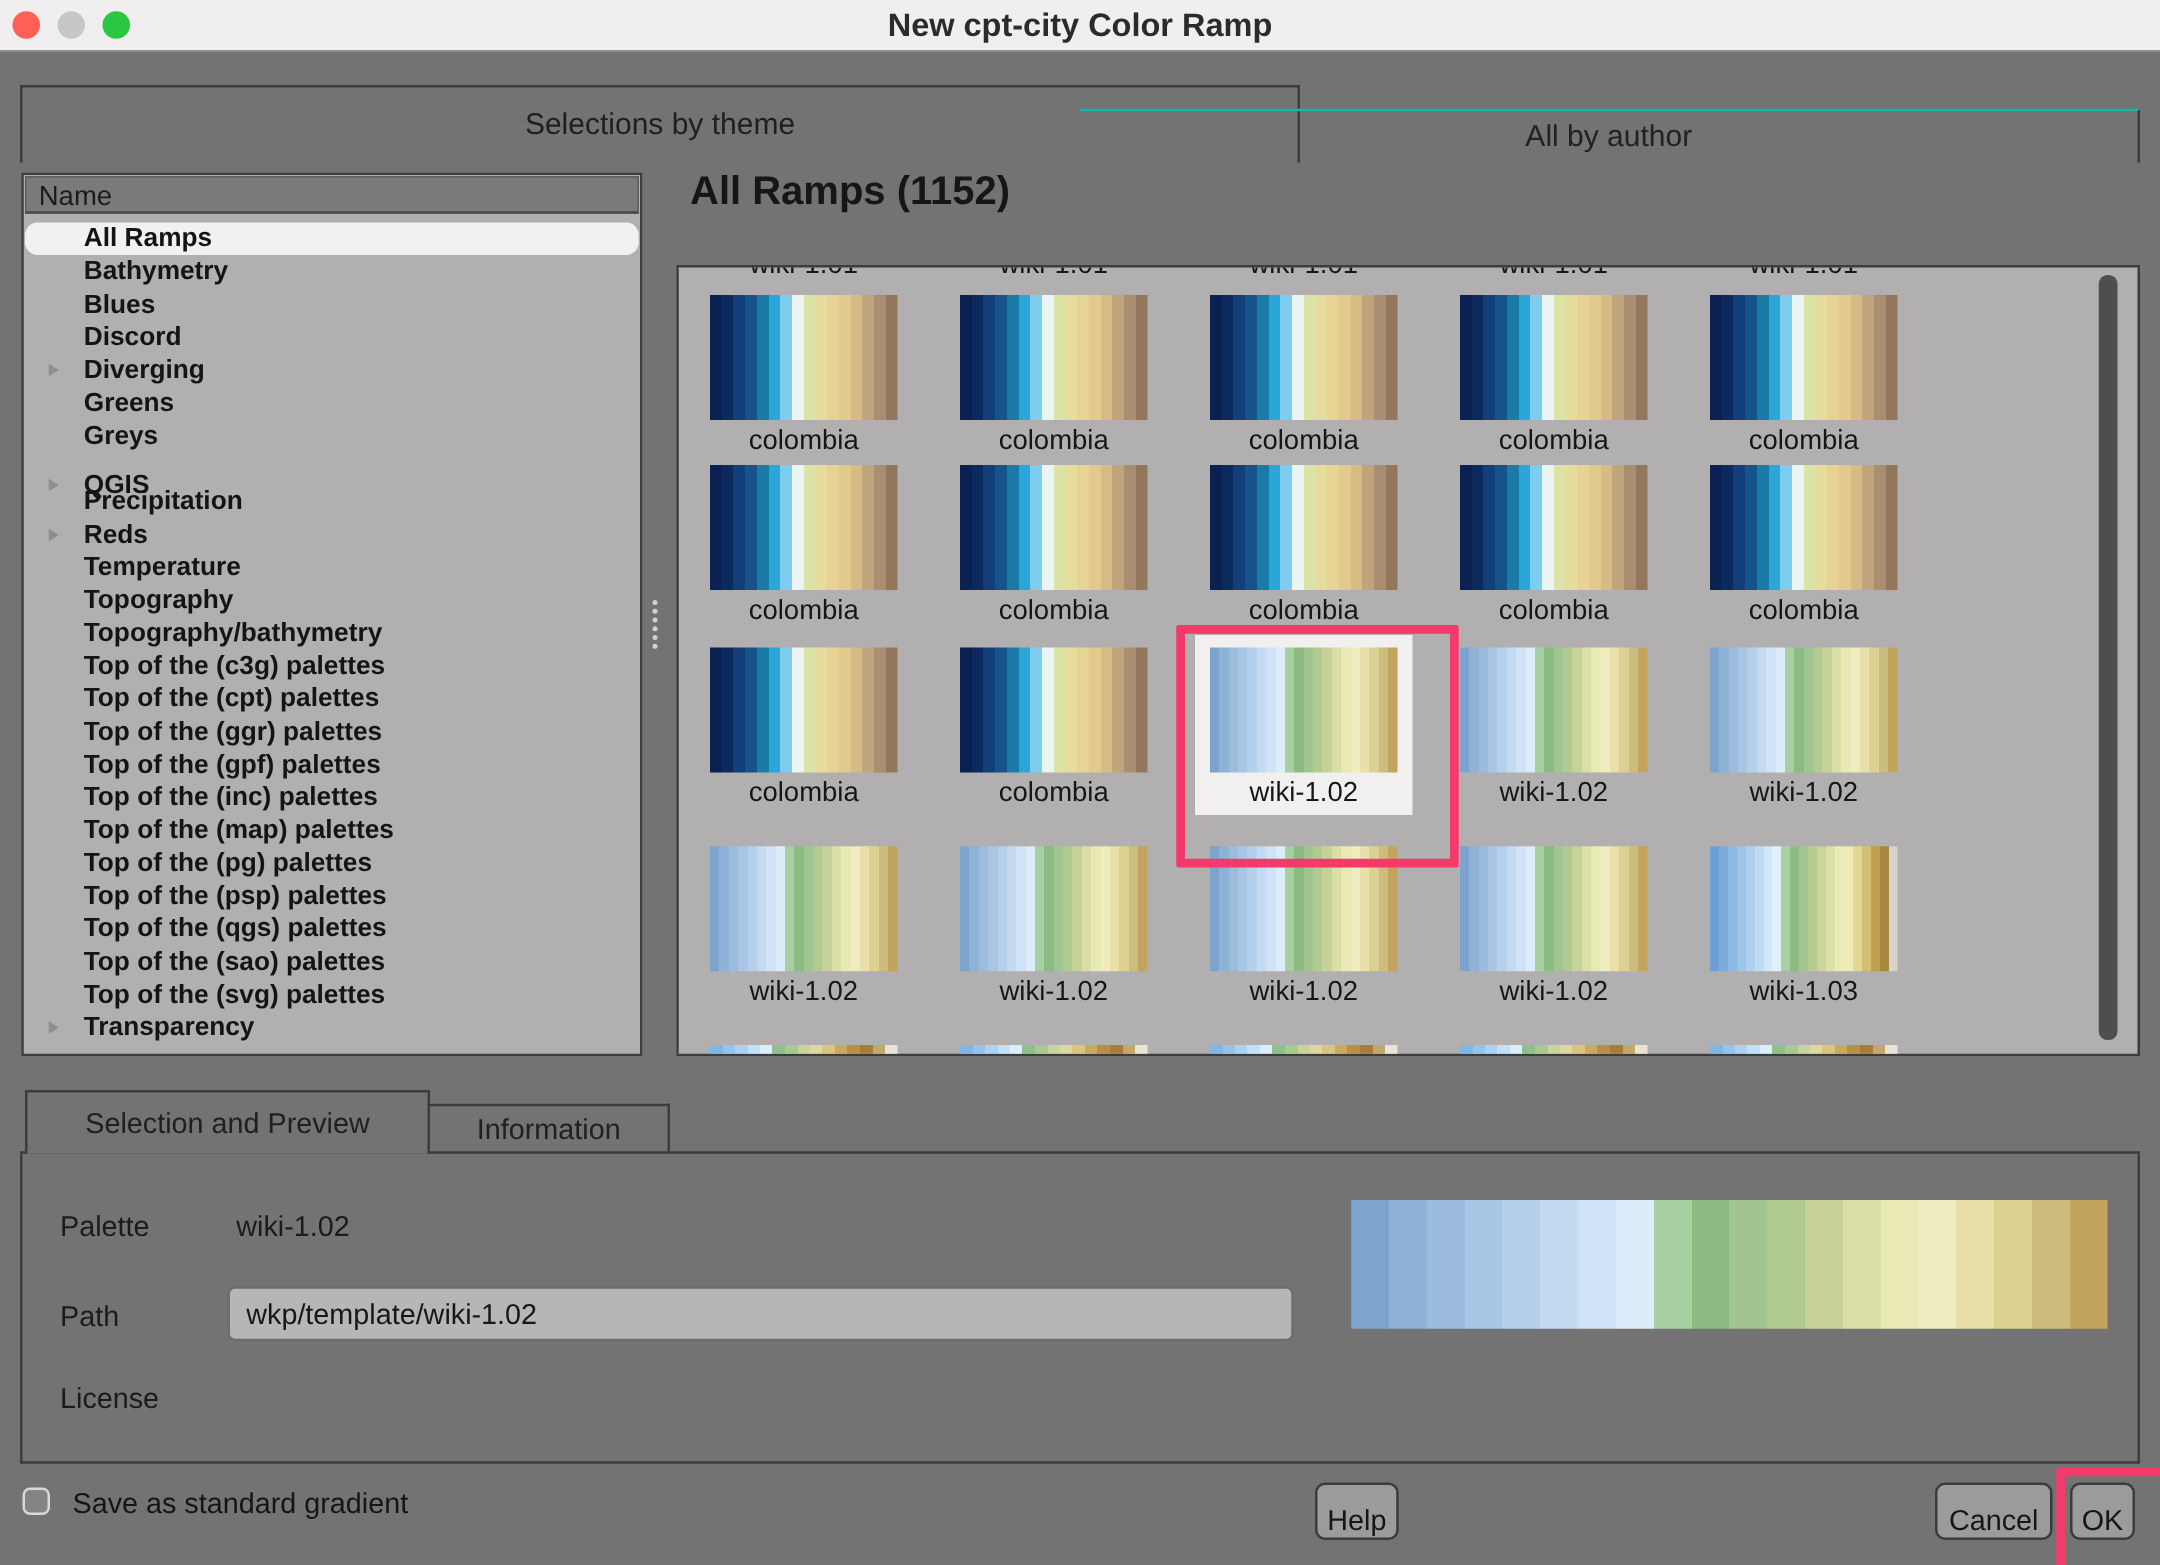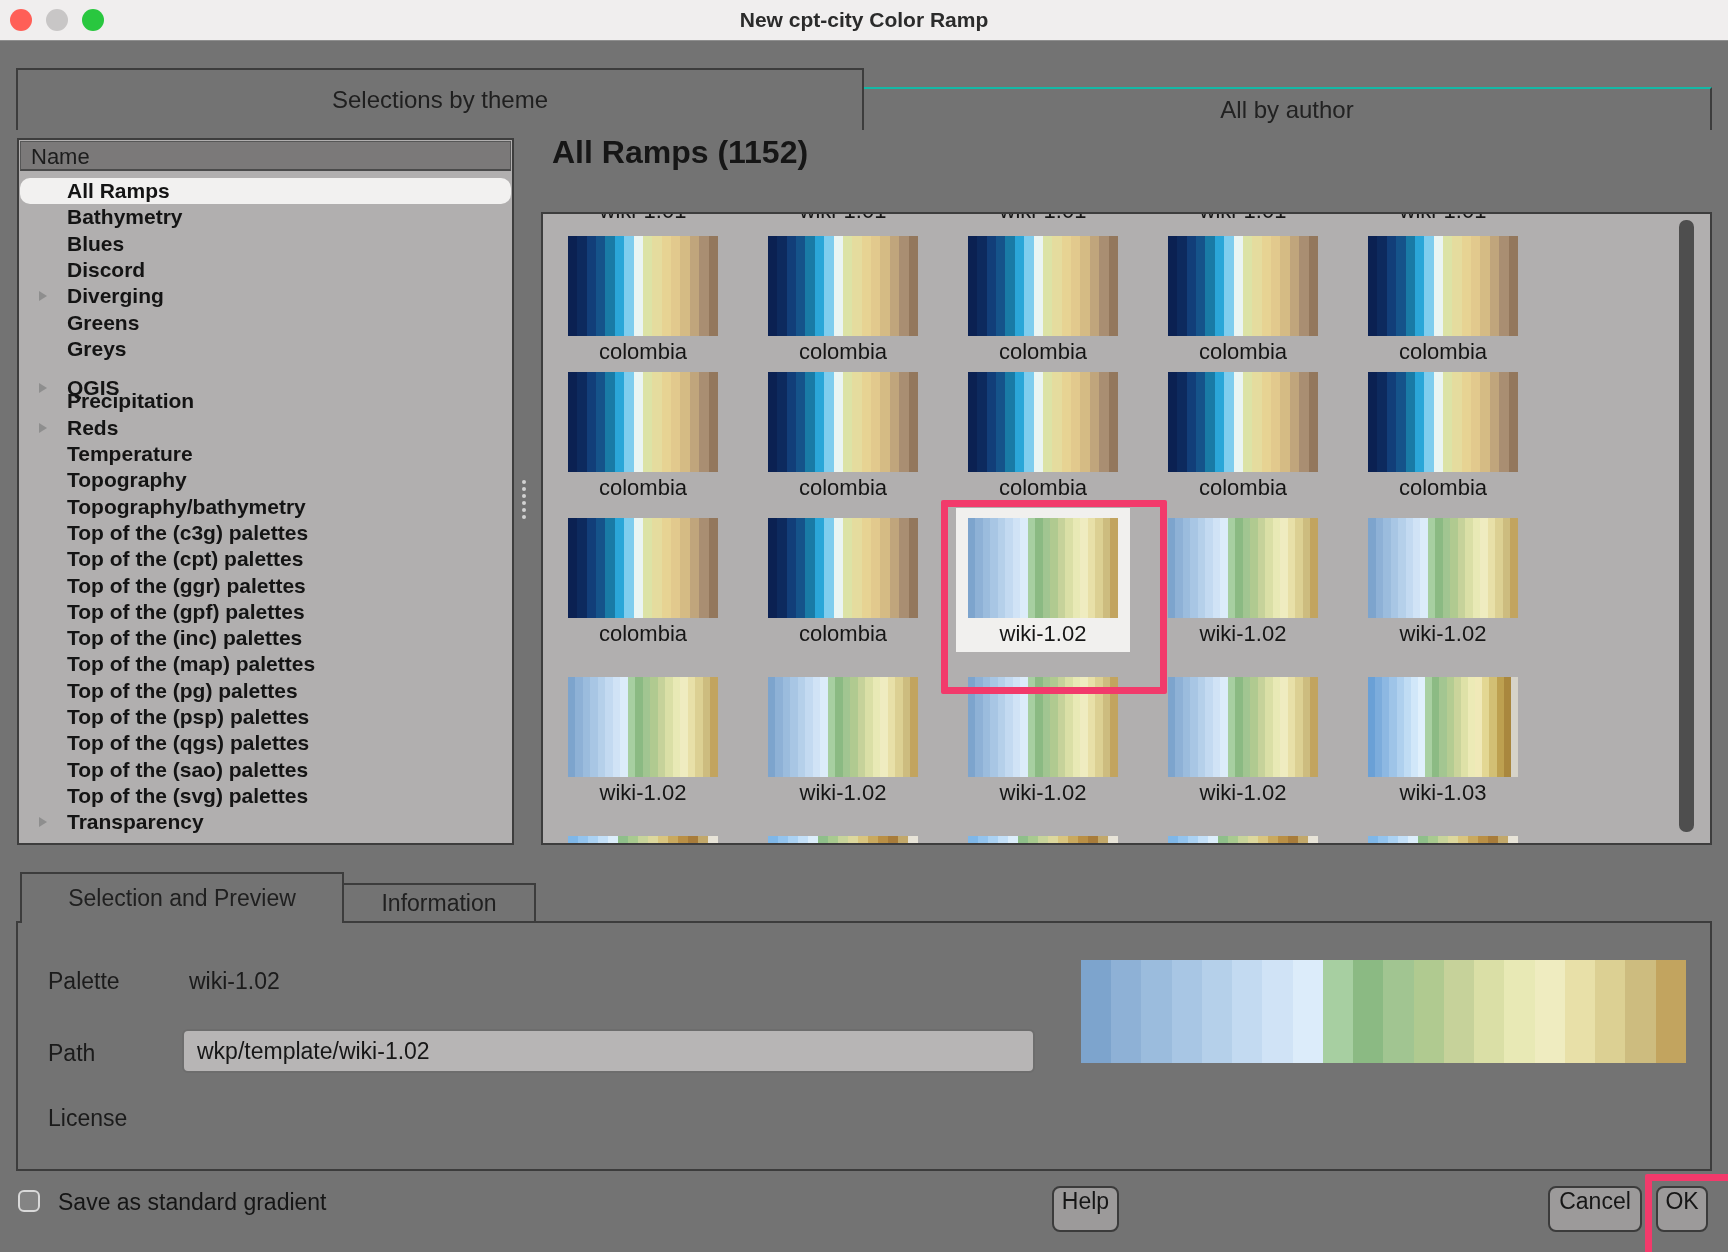--- a/index.html
+++ b/index.html
@@ -5,23 +5,23 @@
   html,body{margin:0;padding:0;background:#4a4a4a;}
   #app{
     position:relative;width:1728px;height:1252px;overflow:hidden;
     background:#737373;
     font-family:"Liberation Sans","DejaVu Sans",sans-serif;
     color:#1a1a1a;
   }
   
   .titlebar{position:absolute;left:0;top:0;width:1728px;height:40px;background:#f0eeee;border-bottom:1px solid #8e8e8e;}
   .tl{position:absolute;top:9px;width:22px;height:22px;border-radius:50%;}
-  .title{position:absolute;left:0;top:0;width:100%;height:40px;line-height:40px;text-align:center;font-size:21px;font-weight:bold;color:#2b2b2b;}
-  
-  .tab-theme{position:absolute;left:16px;top:68px;width:848px;height:62px;border:2px solid #3c3c3c;border-bottom:none;box-sizing:border-box;
+  .title{position:absolute;left:0;top:0;width:100%;height:40px;line-height:40px;text-align:center;font-size:26px;font-weight:bold;color:#2b2b2b;}
+  
+  .tab-theme{position:absolute;left:16px;top:68px;width:1024px;height:62px;border:2px solid #3c3c3c;border-bottom:none;box-sizing:border-box;
     display:flex;align-items:center;justify-content:center;font-size:24px;color:#1f1f1f;}
   .tab-author{position:absolute;left:864px;top:87px;width:848px;height:43px;border-top:2px solid #14b8a6;border-right:2px solid #3c3c3c;box-sizing:border-box;
     display:flex;align-items:center;justify-content:center;font-size:24px;color:#222;}
   
   .sidebar{position:absolute;left:17px;top:138px;width:497px;height:707px;background:#b1afaf;border:2px solid #3d3d3d;box-sizing:border-box;overflow:hidden;}
   .side-header{position:absolute;left:1px;top:1px;width:491px;height:30px;background:#7b7979;border:1px solid #575757;border-bottom:2px solid #4a4a4a;
     font-size:22px;color:#1c1c1c;line-height:29px;padding-left:10px;box-sizing:border-box;}
   .side-row{position:absolute;left:1px;width:491px;height:26px;display:flex;align-items:center;border-radius:10px;}
   .side-row.selected{background:#f2f1f0;}
   .side-arrow{position:absolute;left:19px;width:0;height:0;border-left:8px solid #8e8e8e;border-top:5px solid transparent;border-bottom:5px solid transparent;}
@@ -47,21 +47,21 @@
   .ppane{position:absolute;left:16px;top:921px;width:1696px;height:250px;border:2px solid #3c3c3c;box-sizing:border-box;}
   .flabel{position:absolute;font-size:23px;color:#1b1b1b;}
   .fvalue{position:absolute;font-size:23px;color:#1b1b1b;}
   .field{position:absolute;background:#b7b5b5;border:2px solid #6d6d6d;border-radius:6px;box-sizing:border-box;
     font-family:"Liberation Sans","DejaVu Sans",sans-serif;font-size:23px;color:#171717;padding:0 0 0 13px;outline:none;}
   .preview-bar{position:absolute;left:1081px;top:960px;width:605px;height:103px;}
   
   .checkbox{position:absolute;left:18px;top:1190px;width:22px;height:22px;border:2px solid #d9d9d9;border-radius:6px;background:#848484;box-sizing:border-box;}
   .check-label{position:absolute;left:58px;top:1189px;font-size:23px;color:#151515;}
   .btn{position:absolute;background:#9c9a9a;border:2px solid #3b3b3b;border-radius:8px;box-sizing:border-box;
-    display:flex;align-items:flex-start;justify-content:center;font-size:23px;color:#161616;}
+    display:flex;align-items:flex-end;justify-content:center;font-size:23px;color:#161616;}
 </style>
 </head>
 <body>
 
 <div id="app">
 
   <div class="titlebar">
     <div class="tl" style="left: 10px; background: rgb(255, 95, 87);"></div>
     <div class="tl" style="left: 46px; background: rgb(200, 198, 198);"></div>
     <div class="tl" style="left: 82px; background: rgb(41, 199, 63);"></div>

